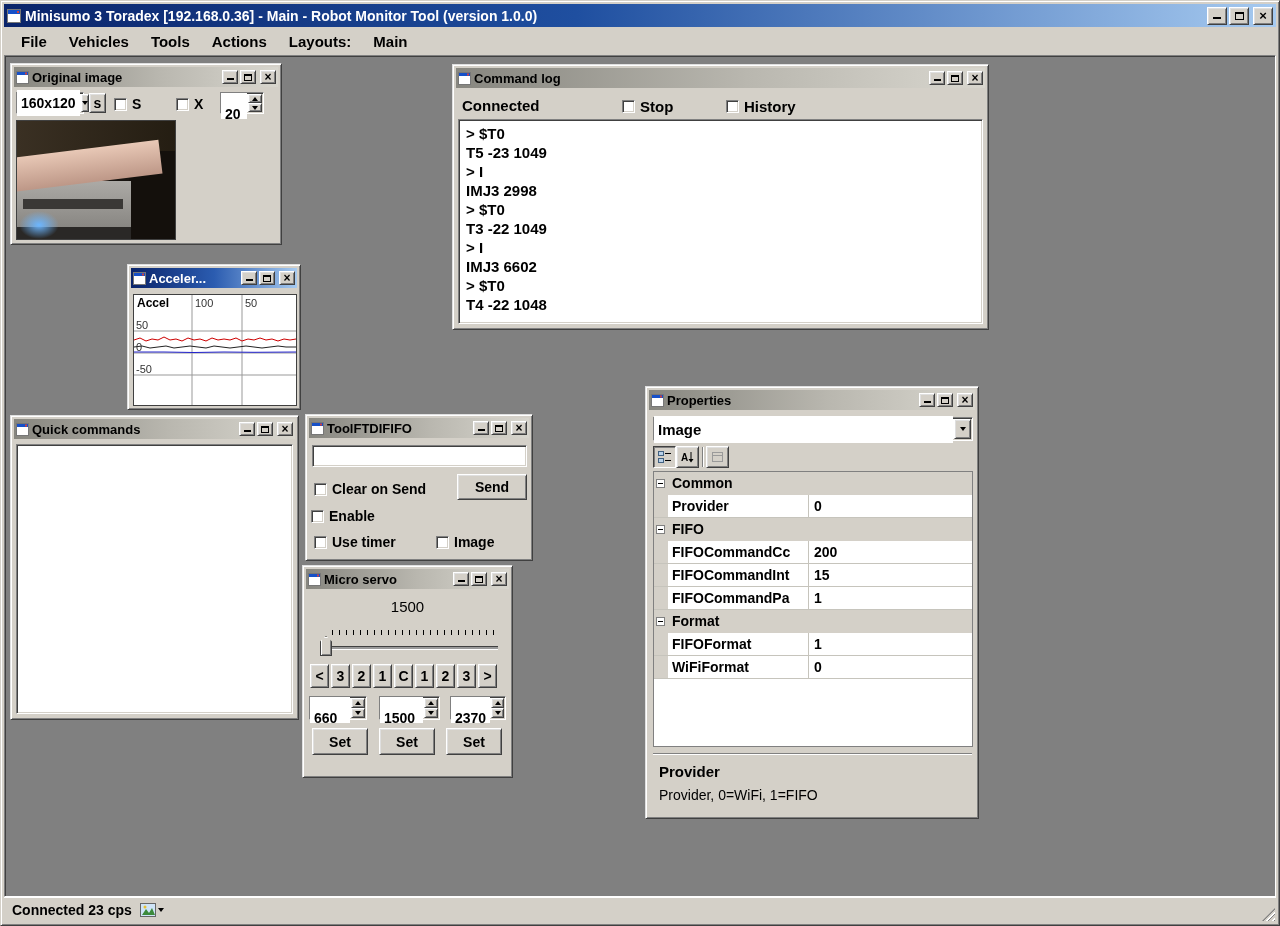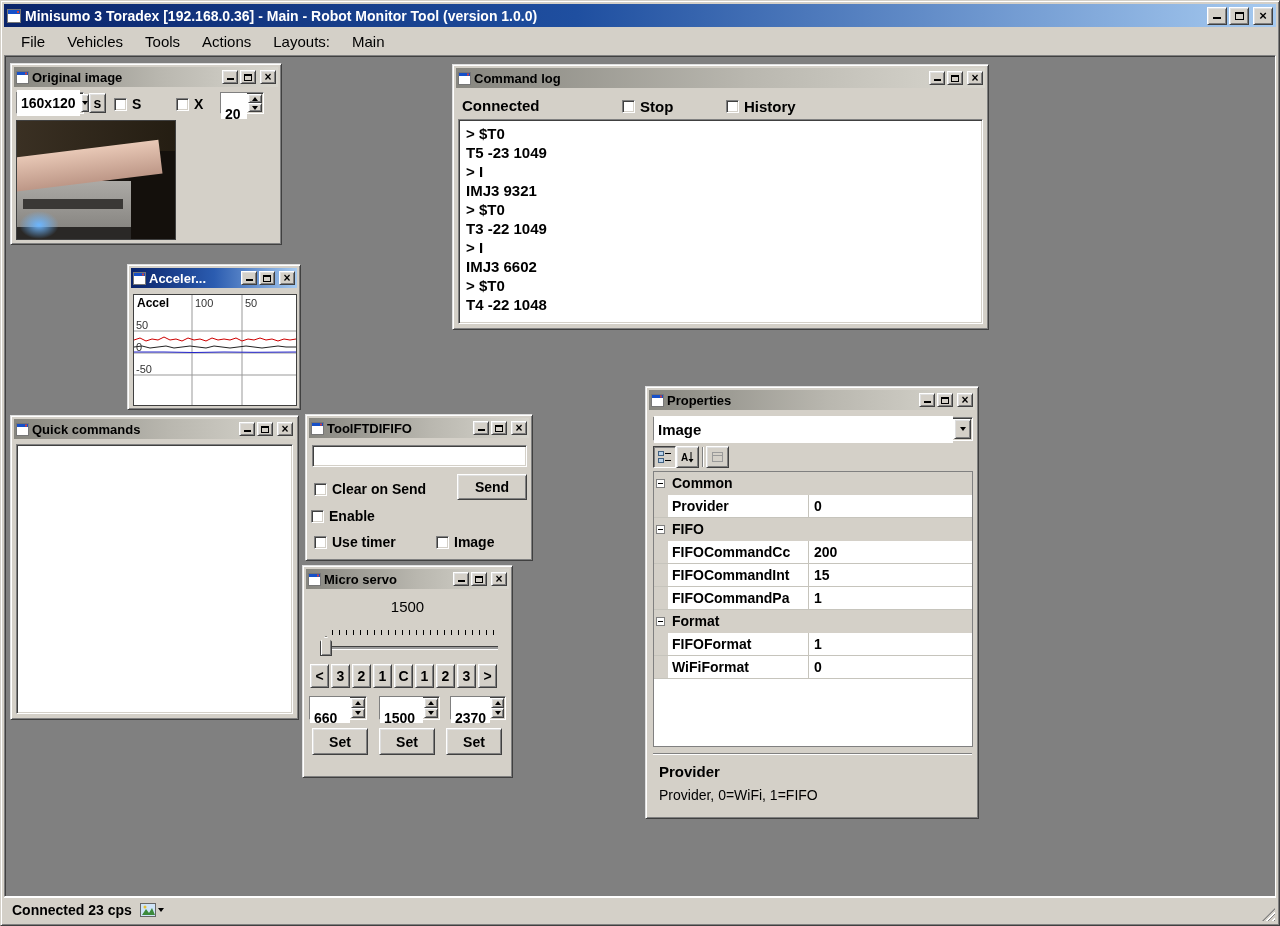--- a/index.html
+++ b/index.html
@@ -28,21 +28,21 @@
   .cbtn.sm { width:16px; height:14px; }
   .cbtn.gap { margin-left:2px; }
   .ico-min  { width:8px; height:7px; border-bottom:2px solid #000; }
   .cbtn.sm .ico-min { width:7px; height:6px; }
   .ico-max  { width:9px; height:8px; border:1px solid #000; border-top:2px solid #000; }
   .cbtn.sm .ico-max { width:8px; height:7px; }
   .ico-close { font-size:13px; font-weight:bold; line-height:1; }
   .cbtn.sm .ico-close { font-size:12px; }
 
   .menubar { position:absolute; left:3px; top:26px; right:3px; height:28px; background:#D4D0C8;
-    display:flex; align-items:center; padding-left:6px; font-size:15px; font-weight:normal; color:#000; }
+    display:flex; align-items:center; padding-left:6px; font-size:15px; font-weight:bold; color:#000; }
   .menu-item { padding:4px 11px; }
 
   .mdi { position:absolute; left:3px; top:54px; right:3px; bottom:28px; background:#808080;
          border:1px solid; border-color:#808080 #FFFFFF #FFFFFF #808080;
          box-shadow: inset 1px 1px 0 #404040; overflow:hidden; }
 
   .statusbar { position:absolute; left:3px; bottom:3px; right:3px; height:25px; background:#D4D0C8;
     border-top:1px solid #FFFFFF; display:flex; align-items:center; gap:8px; padding:0 8px;
     font-weight:bold; font-size:14px; }
   .grip { position:absolute; right:1px; bottom:1px; width:13px; height:13px;
@@ -257,21 +257,21 @@
           <span class="lbl" style="font-size:15px;">Stop</span>
         </div>
         <div class="pair" style="left:270px; top:7px;">
           <span class="cb"></span>
           <span class="lbl" style="font-size:15px;">History</span>
         </div>
         <div class="log-area sunken">
           <div>&gt; $T0</div>
           <div>T5 -23 1049</div>
           <div>&gt; I</div>
-          <div>IMJ3 9321</div>
+          <div>IMJ3 2998</div>
           <div>&gt; $T0</div>
           <div>T3 -22 1049</div>
           <div>&gt; I</div>
           <div>IMJ3 6602</div>
           <div>&gt; $T0</div>
           <div>T4 -22 1048</div>
         </div>
       </div>
     </div>
 

